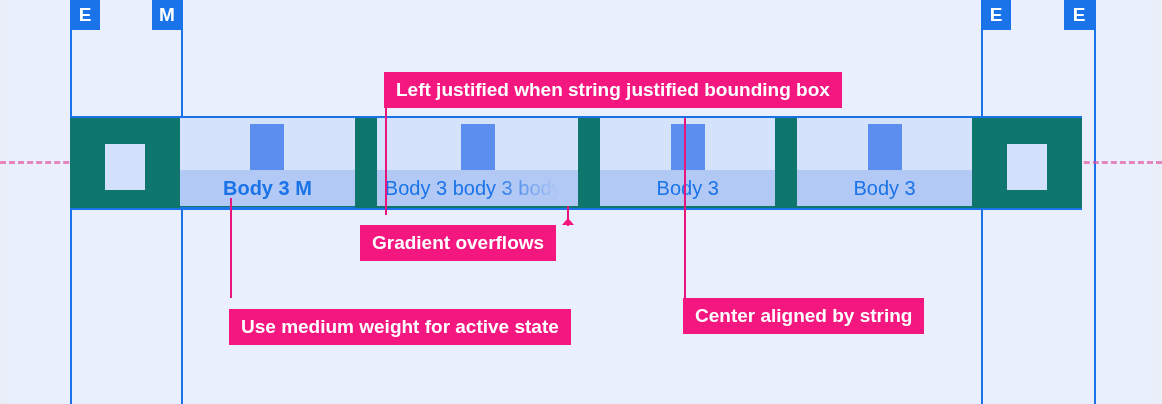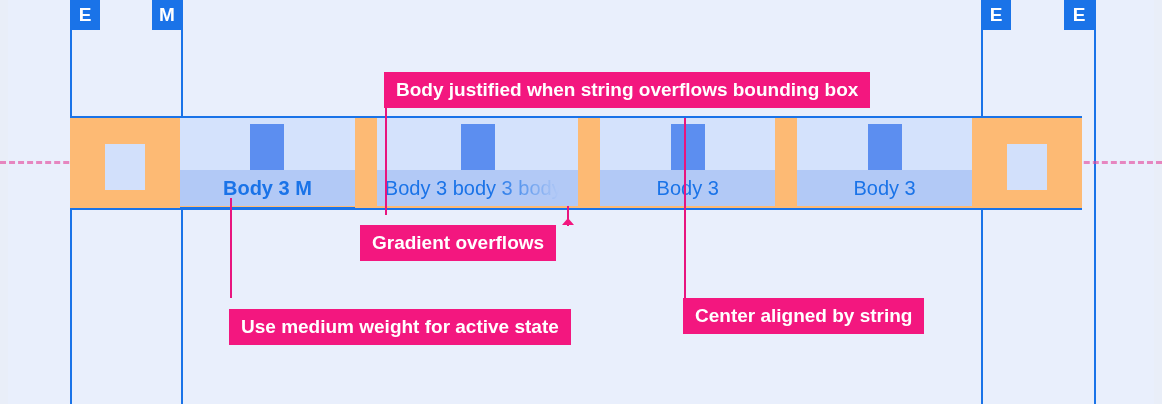--- a/index.html
+++ b/index.html
@@ -36,21 +36,21 @@
     font-size:19px;font-weight:bold;
     line-height:30px;text-align:center;
     letter-spacing:0;
   }
 
   
   #component{
     position:absolute;
     left:70px;top:116px;
     width:1012px;height:94px;
-    background:#fdba74;
+    background:#0f766e;
     border-top:2px solid #1a73e8;
     border-bottom:2px solid #1a73e8;
     box-sizing:border-box;
   }
   #tabrow{
     position:absolute;inset:0;
     display:flex;
     align-items:flex-start;
   }
 
@@ -231,21 +231,21 @@
       </div>
 
       <div class="edge-slot">
         <div class="edge-icon"></div>
       </div>
 
     </div>
   </div>
 
   <div class="anno-line" style="left:385px;top:105px;height:110px;"></div>
-  <div class="anno" style="left:384px;top:72px;">Body justified when string overflows bounding box</div>
+  <div class="anno" style="left:384px;top:72px;">Left justified when string justified bounding box</div>
 
   <div class="anno-line" style="left:567px;top:206px;height:20px;"></div>
   <div class="anno-tick" style="left:562px;top:218px;"></div>
   <div class="anno" style="left:360px;top:225px;">Gradient overflows</div>
 
   <div class="anno-line" style="left:230px;top:198px;height:100px;"></div>
   <div class="anno" style="left:229px;top:309px;">Use medium weight for active state</div>
 
   <div class="anno-line" style="left:684px;top:118px;height:180px;"></div>
   <div class="anno" style="left:683px;top:298px;">Center aligned by string</div>

